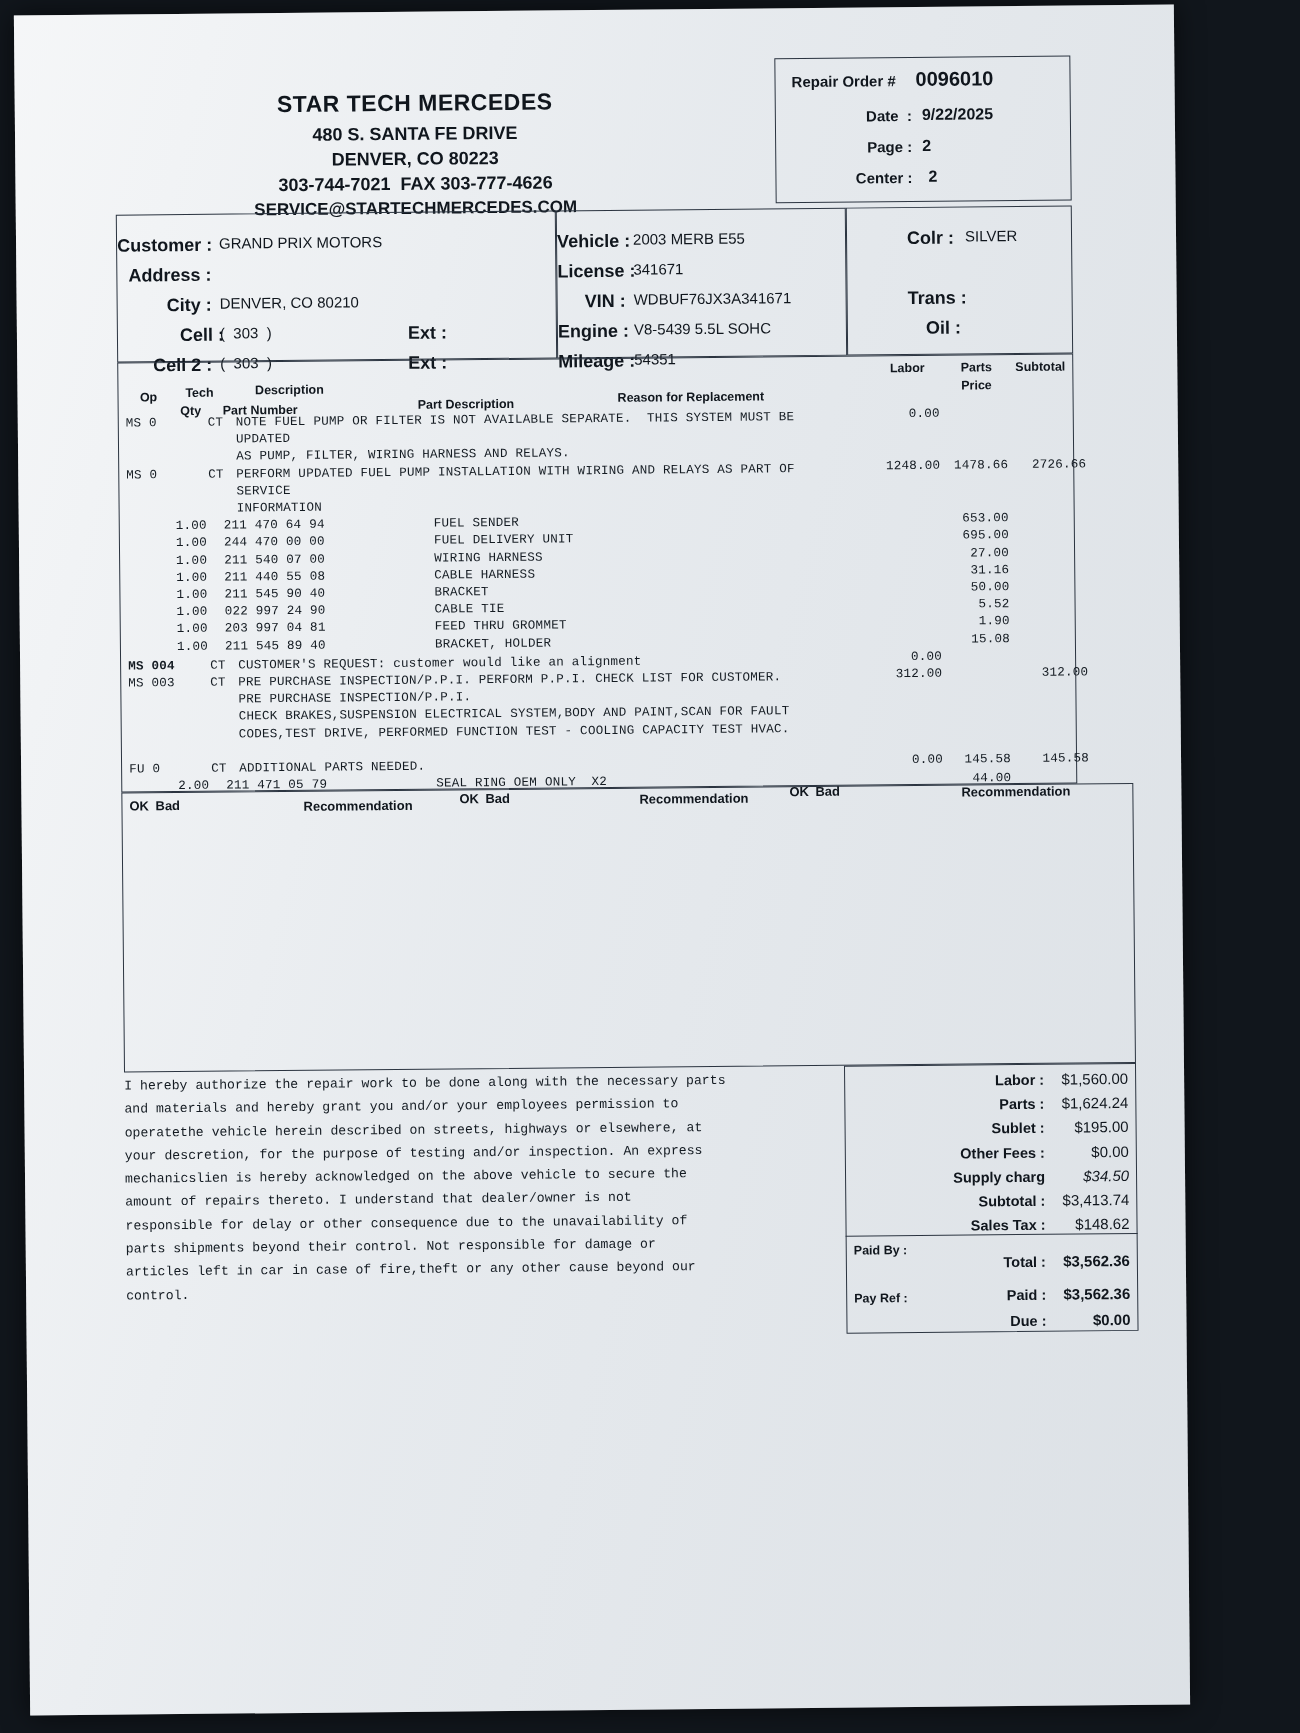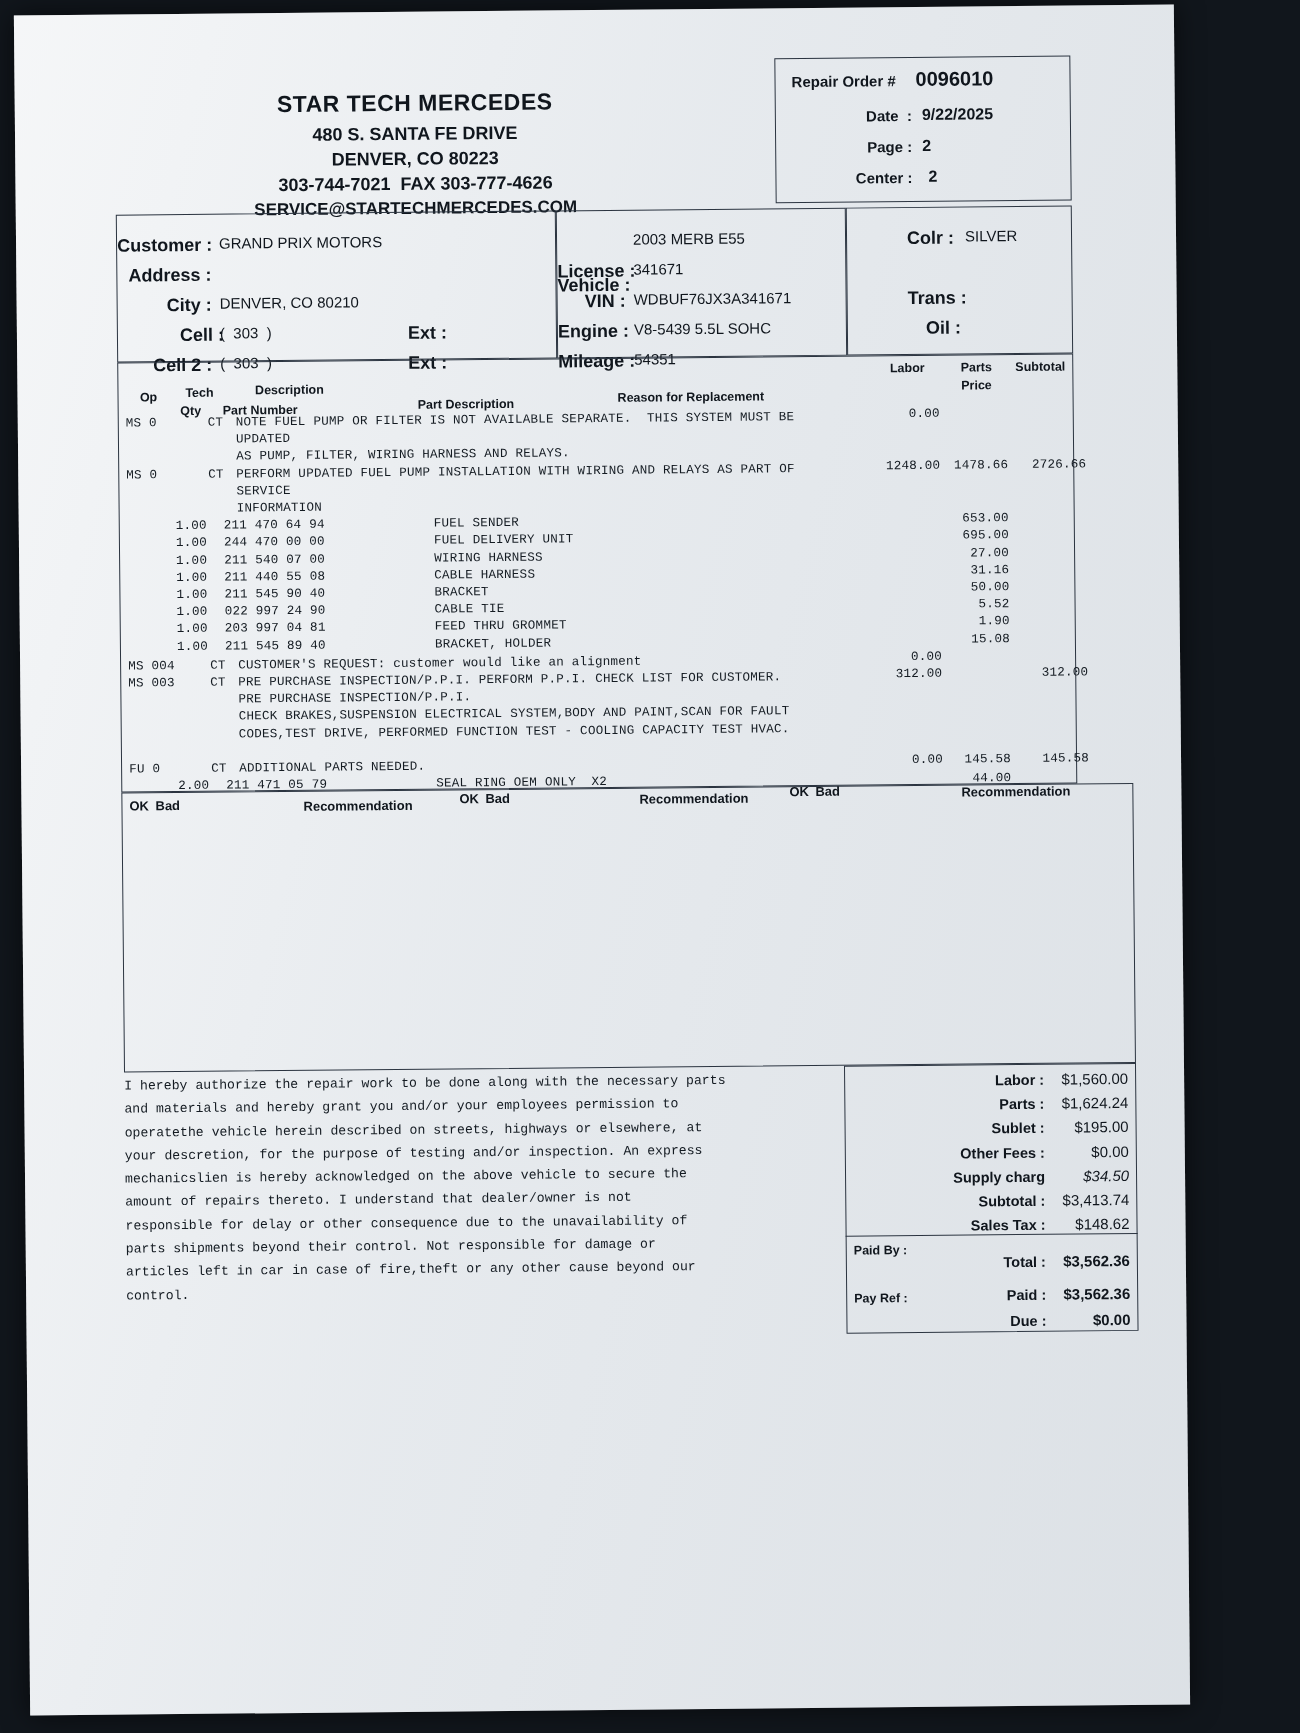--- a/index.html
+++ b/index.html
@@ -80,21 +80,21 @@
     <div class="t fldb r" style="left:12px;top:110px;width:94px;">Cell :</div>
     <div class="t fld" style="left:102px;top:110px;">(  303  )</div>
     <div class="t fldb" style="left:290px;top:110px;">Ext :</div>
 
     <div class="t fldb r" style="left:0px;top:140px;width:94px;">Cell 2 :</div>
     <div class="t fld" style="left:102px;top:140px;">(  303  )</div>
     <div class="t fldb" style="left:290px;top:140px;">Ext :</div>
   </div>
 
   <div class="bx" style="left:540px;top:200px;width:290px;height:148px;">
-    <div class="t fldb r" style="left:0px;top:20px;width:68px;margin-top:44px;">Vehicle :</div>
+    <div class="t fldb r" style="left:0px;top:20px;width:68px;">Vehicle :</div>
     <div class="t fld" style="left:76px;top:20px;">2003 MERB E55</div>
 
     <div class="t fldb r" style="left:0px;top:50px;width:68px;">License :</div>
     <div class="t fld" style="left:76px;top:50px;">341671</div>
 
     <div class="t fldb r" style="left:0px;top:80px;width:68px;">VIN :</div>
     <div class="t fld" style="left:76px;top:80px;">WDBUF76JX3A341671</div>
 
     <div class="t fldb r" style="left:0px;top:110px;width:68px;">Engine :</div>
     <div class="t fld" style="left:76px;top:110px;">V8-5439 5.5L SOHC</div>
@@ -171,21 +171,21 @@
       <div class="t li " style="left: 415px; top: 591.2px;">CABLE TIE</div>
       <div class="t li " style="left: 928px; top: 591.2px; width: 62px; text-align: right;">5.52</div>
       <div class="t li " style="left: 140px; top: 608.4px; width: 48px; text-align: right;">1.00</div>
       <div class="t li " style="left: 205px; top: 608.4px;">203 997 04 81</div>
       <div class="t li " style="left: 415px; top: 608.4px;">FEED THRU GROMMET</div>
       <div class="t li " style="left: 928px; top: 608.4px; width: 62px; text-align: right;">1.90</div>
       <div class="t li " style="left: 140px; top: 625.6px; width: 48px; text-align: right;">1.00</div>
       <div class="t li " style="left: 205px; top: 625.6px;">211 545 89 40</div>
       <div class="t li " style="left: 415px; top: 625.6px;">BRACKET, HOLDER</div>
       <div class="t li " style="left: 928px; top: 625.6px; width: 62px; text-align: right;">15.08</div>
-      <div class="t li " style="left: 108px; top: 644.8px;">MS 004</div>
+      <div class="t li " style="left: 108px; top: 644.8px; font-weight: bold;">MS 004</div>
       <div class="t li " style="left: 190px; top: 644.8px;">CT</div>
       <div class="t li " style="left: 218px; top: 644.8px;">CUSTOMER'S REQUEST: customer would like an alignment</div>
       <div class="t li " style="left: 860px; top: 642.8px; width: 62px; text-align: right;">0.00</div>
       <div class="t li " style="left: 108px; top: 662px;">MS 003</div>
       <div class="t li " style="left: 190px; top: 662px;">CT</div>
       <div class="t li " style="left: 218px; top: 662px;">PRE PURCHASE INSPECTION/P.P.I. PERFORM P.P.I. CHECK LIST FOR CUSTOMER.</div>
       <div class="t li " style="left: 860px; top: 660px; width: 62px; text-align: right;">312.00</div>
       <div class="t li " style="left: 1000px; top: 660px; width: 68px; text-align: right;">312.00</div>
       <div class="t li " style="left: 218px; top: 679.2px;">PRE PURCHASE INSPECTION/P.P.I.</div>
       <div class="t li " style="left: 218px; top: 696.4px;">CHECK BRAKES,SUSPENSION ELECTRICAL SYSTEM,BODY AND PAINT,SCAN FOR FAULT</div>

